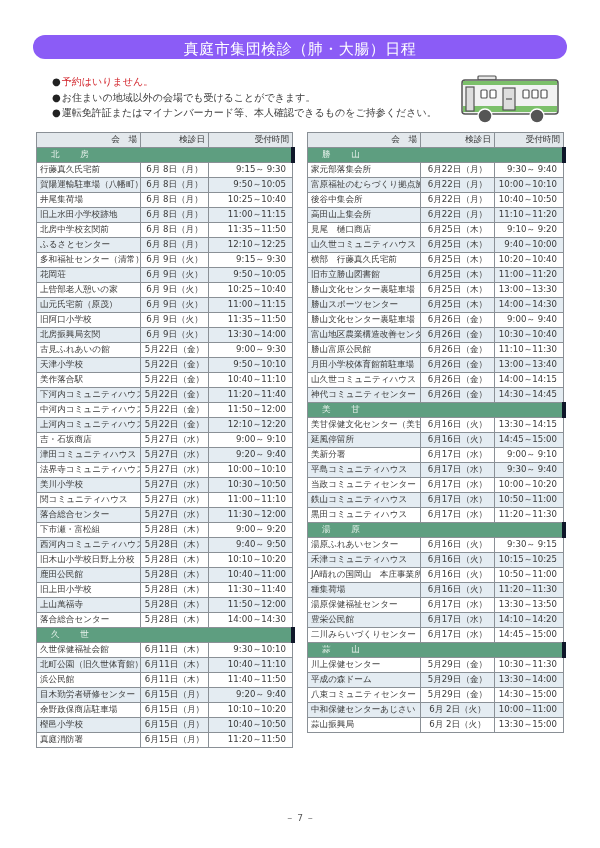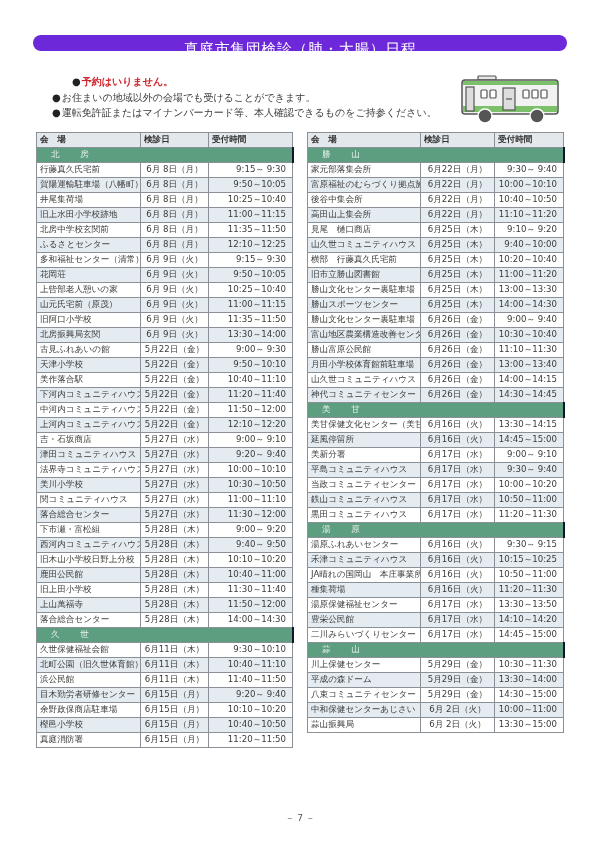--- a/index.html
+++ b/index.html
@@ -1,32 +1,32 @@
 <!DOCTYPE html>
 <html><head>
 <meta charset="utf-8">
 <style>
   html, body { margin: 0; padding: 0; background: #ffffff; }
   body { width: 600px; height: 848px; position: relative; overflow: hidden;
          font-family: "DejaVu Sans", sans-serif; color: #3a3a3a; }
-  .title-bar { position: absolute; left: 33px; top: 35px; width: 534px; height: 16px;
-               background: #6d28d9; border-radius: 14px; color: #ffffff;
+  .title-bar { position: absolute; left: 33px; top: 35px; width: 534px; height: 24px;
+               background: #8b5cf6; border-radius: 14px; color: #ffffff;
                font-size: 15px; line-height: 28px; text-align: center; letter-spacing: 0.5px; }
   .notes { position: absolute; left: 52px; top: 74px; font-size: 10px; line-height: 15.5px; }
   .note { white-space: nowrap; }
   .note .bullet { color: #222; margin-right: 1px; }
-  .note.red { color: #d2232a; font-weight: bold; margin-left: 20px; }
+  .note.red { color: #d2232a; font-weight: normal; }
   .bus { position: absolute; left: 460px; top: 74px; width: 100px; height: 52px; }
   table.sched { position: absolute; top: 132px; border-collapse: collapse;
                 font-size: 8.6px; table-layout: fixed; }
   table.sched td, table.sched th { border: 1px solid #8a9096; height: 14px; padding: 0 3px;
                 white-space: nowrap; overflow: hidden; }
-  table.sched th { background: #e3e8ec; font-weight: bold; text-align: left; color: #333; }
+  table.sched th { background: #e3e8ec; font-weight: normal; text-align: right; color: #333; }
   table.sched tr.section td { background: #5e9e80; color: #e8f3ec; padding-left: 14px;
-                letter-spacing: 6px; border-left: 1px solid #8a9096; border-right: 2px solid #0f172a; }
+                letter-spacing: 6px; border-left: 1px solid #8a9096; border-right: 4px solid #0f172a; }
   table.sched tr.alt td { background: #e4ecf2; }
   td.date { text-align: center; }
   td.time { text-align: right; padding-right: 6px !important; }
   #left-table { left: 36px; width: 256px; }
   #right-table { left: 307px; width: 256px; }
   .page-num { position: absolute; left: 0; width: 600px; top: 812px; text-align: center;
               font-size: 9px; color: #555; }
 </style>
 </head>
 <body>

